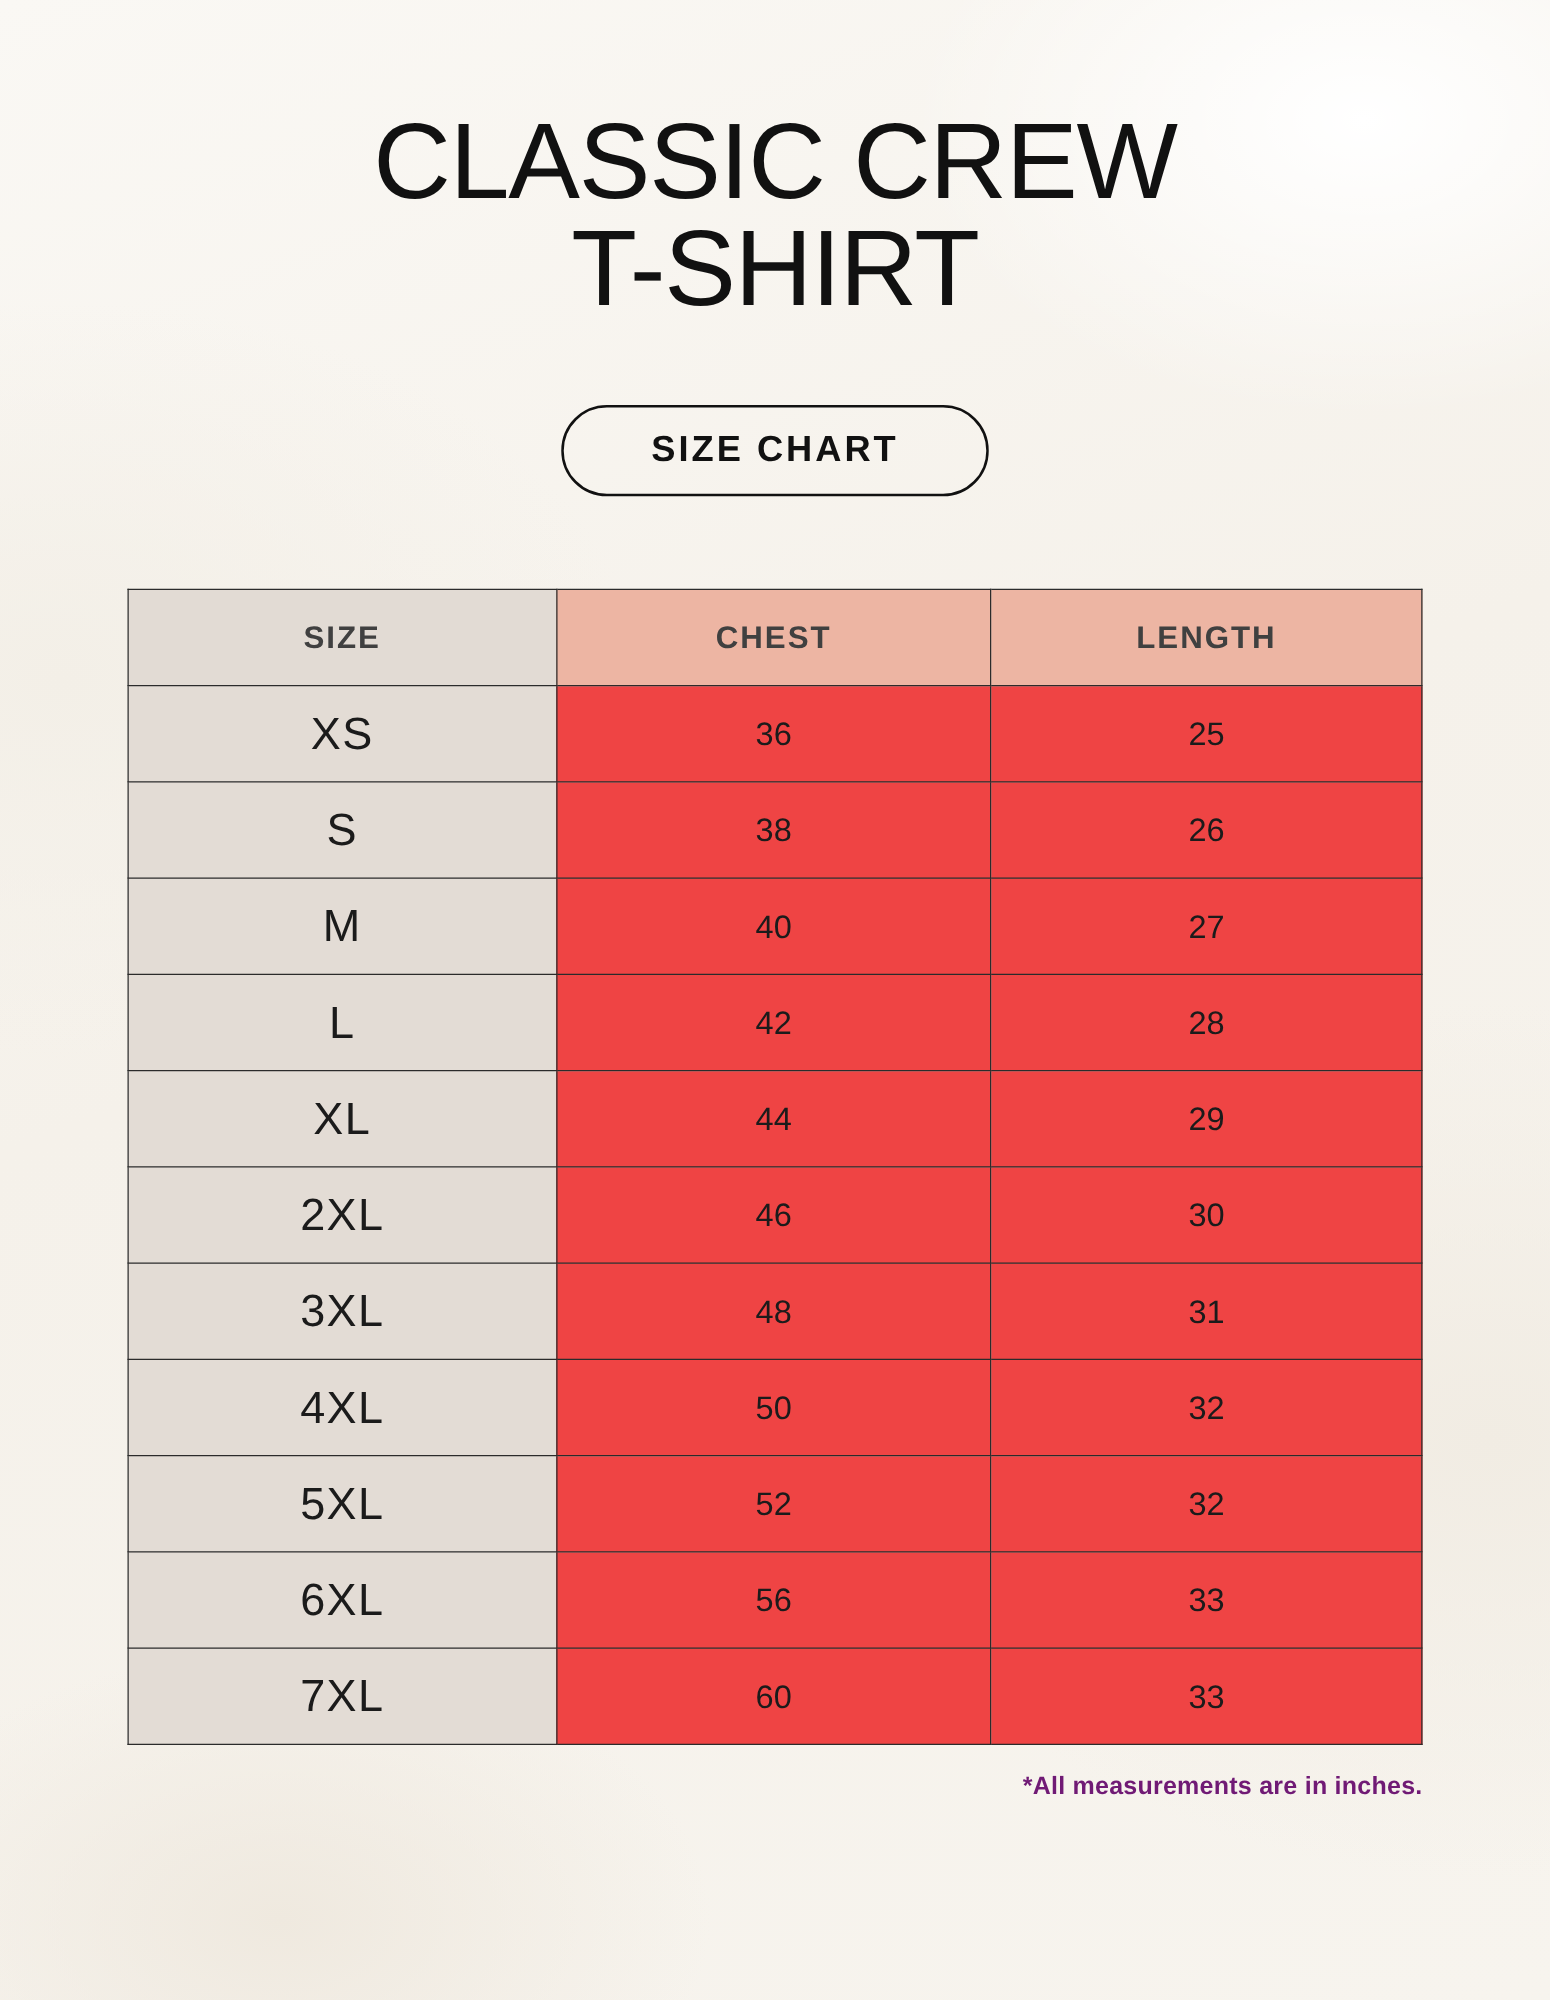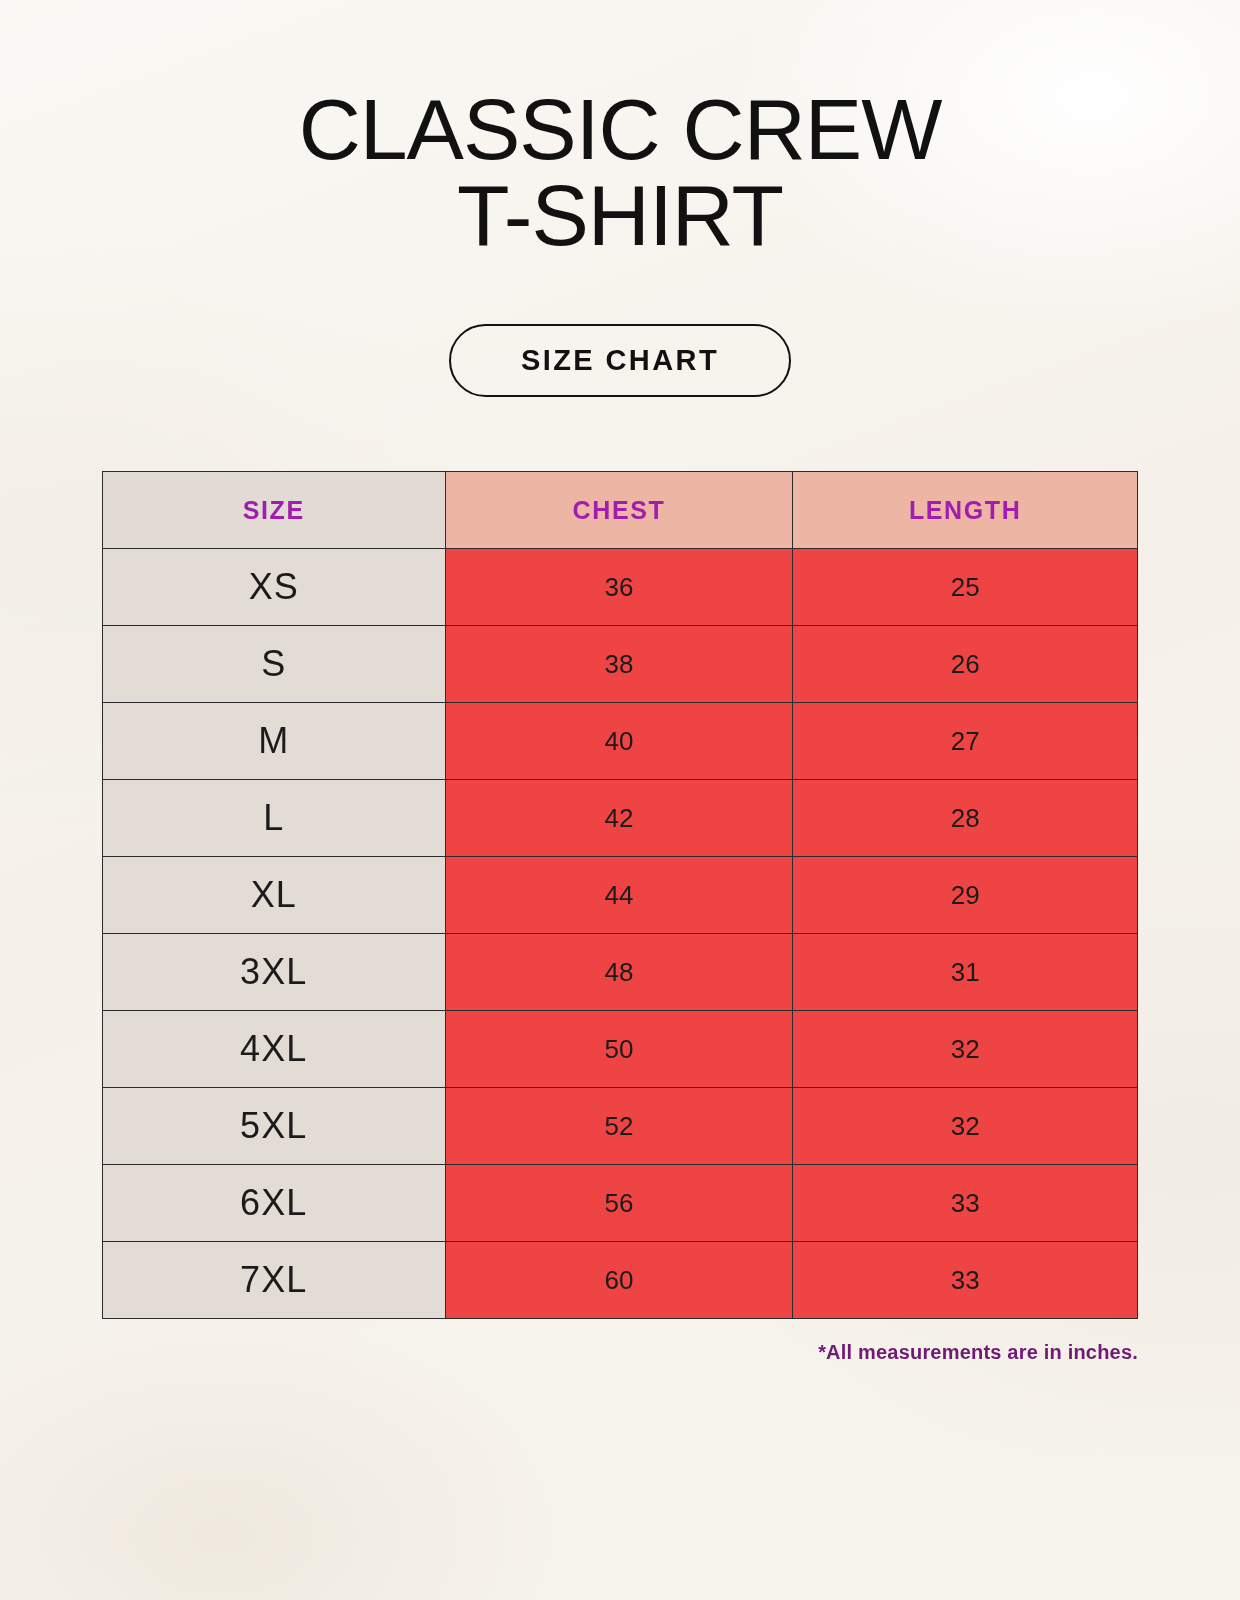--- a/index.html
+++ b/index.html
@@ -86,21 +86,21 @@
 
   
   col.c-size   { width: 33.1%; }
   col.c-chest  { width: 33.6%; }
   col.c-length { width: 33.3%; }
 
   thead th {
     font-size: 25px;
     font-weight: 700;
     letter-spacing: 1.6px;
-    color: #a21caf;
+    color: #404040;
   }
   thead th.h-size  { background: #e2dbd4; }
   thead th.h-chest { background: #edb5a3; }
   thead th.h-len   { background: #edb5a3; }
 
   tbody td.size-cell {
     background: #e3dcd5;
     font-size: 36px;
     font-weight: 400;
     letter-spacing: 1.1px;
@@ -171,20 +171,25 @@
           <td class="size-cell">L</td>
           <td class="val-cell">42</td>
           <td class="val-cell">28</td>
         </tr>
         <tr>
           <td class="size-cell">XL</td>
           <td class="val-cell">44</td>
           <td class="val-cell">29</td>
         </tr>
         <tr>
+          <td class="size-cell">2XL</td>
+          <td class="val-cell">46</td>
+          <td class="val-cell">30</td>
+        </tr>
+        <tr>
           <td class="size-cell">3XL</td>
           <td class="val-cell">48</td>
           <td class="val-cell">31</td>
         </tr>
         <tr>
           <td class="size-cell">4XL</td>
           <td class="val-cell">50</td>
           <td class="val-cell">32</td>
         </tr>
         <tr>

